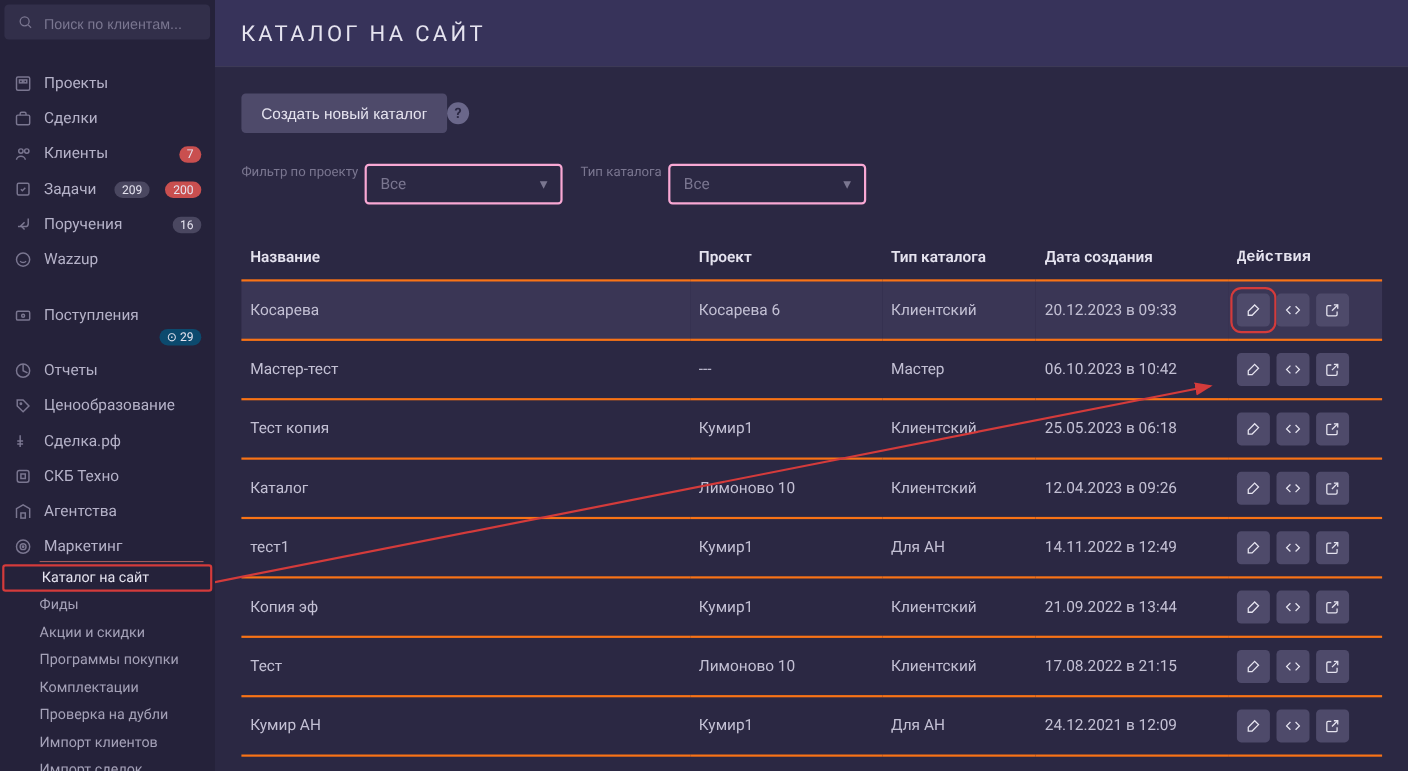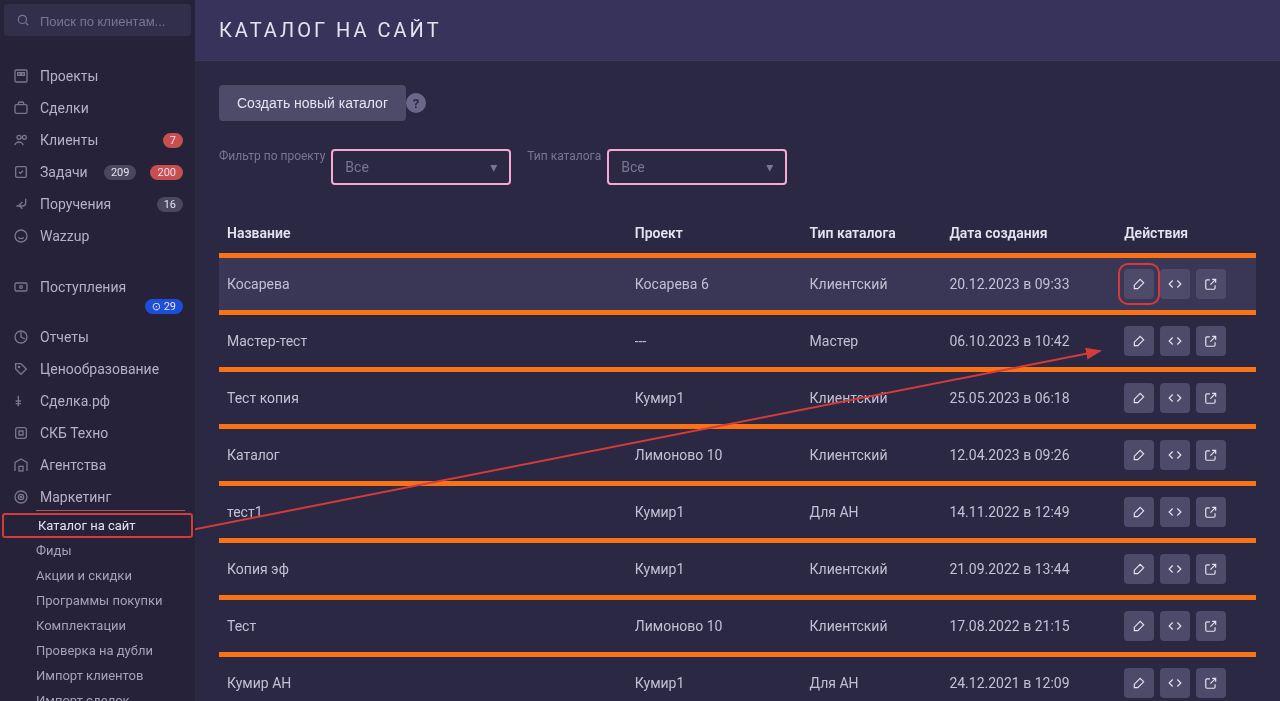--- a/index.html
+++ b/index.html
@@ -66,21 +66,21 @@
 .nav-label { flex: 1; font-size: 14px; }
 .badge {
   background: #5a576e;
   color: #e5e3ef;
   border-radius: 10px;
   padding: 1px 7px;
   font-size: 11px;
   margin-left: 4px;
 }
 .badge.red { background: #c94f4f; }
-.badge.purple { background: #1d4ed8; margin-top: 40px; }
+.badge.purple { background: #0c4a6e; margin-top: 40px; }
 .badge.dark { background: #4a4760; }
 .sub-items {
   display: flex;
   flex-direction: column;
 }
 .sub-item {
   padding: 5px 12px 5px 36px;
   cursor: pointer;
   color: #a5a2b8;
   font-size: 13px;
@@ -194,30 +194,30 @@
 }
 .table th {
   text-align: left;
   padding: 12px 8px;
   color: #e5e3ef;
   font-weight: 600;
   font-size: 14px;
 }
 .table td {
   padding: 11px 8px;
-  border-top: 5px solid #f97316;
+  border-top: 2px solid #f97316;
   color: #c3c0d4;
   font-size: 14px;
 }
 .table tbody tr.row-highlight { background: #3a3655; }
 .col-name { width: 35%; }
 .col-project { width: 15%; }
 .col-type { width: 12%; }
 .col-date { width: 15%; }
-.col-actions { width: 12%; white-space: nowrap; }
+.col-actions { width: 12%; white-space: nowrap; font-family: Liberation Mono, monospace; }
 .action-btns {
   display: flex;
   gap: 6px;
 }
 .icon-btn {
   width: 30px;
   height: 30px;
   background: #4e4a6a;
   border: none;
   border-radius: 4px;

